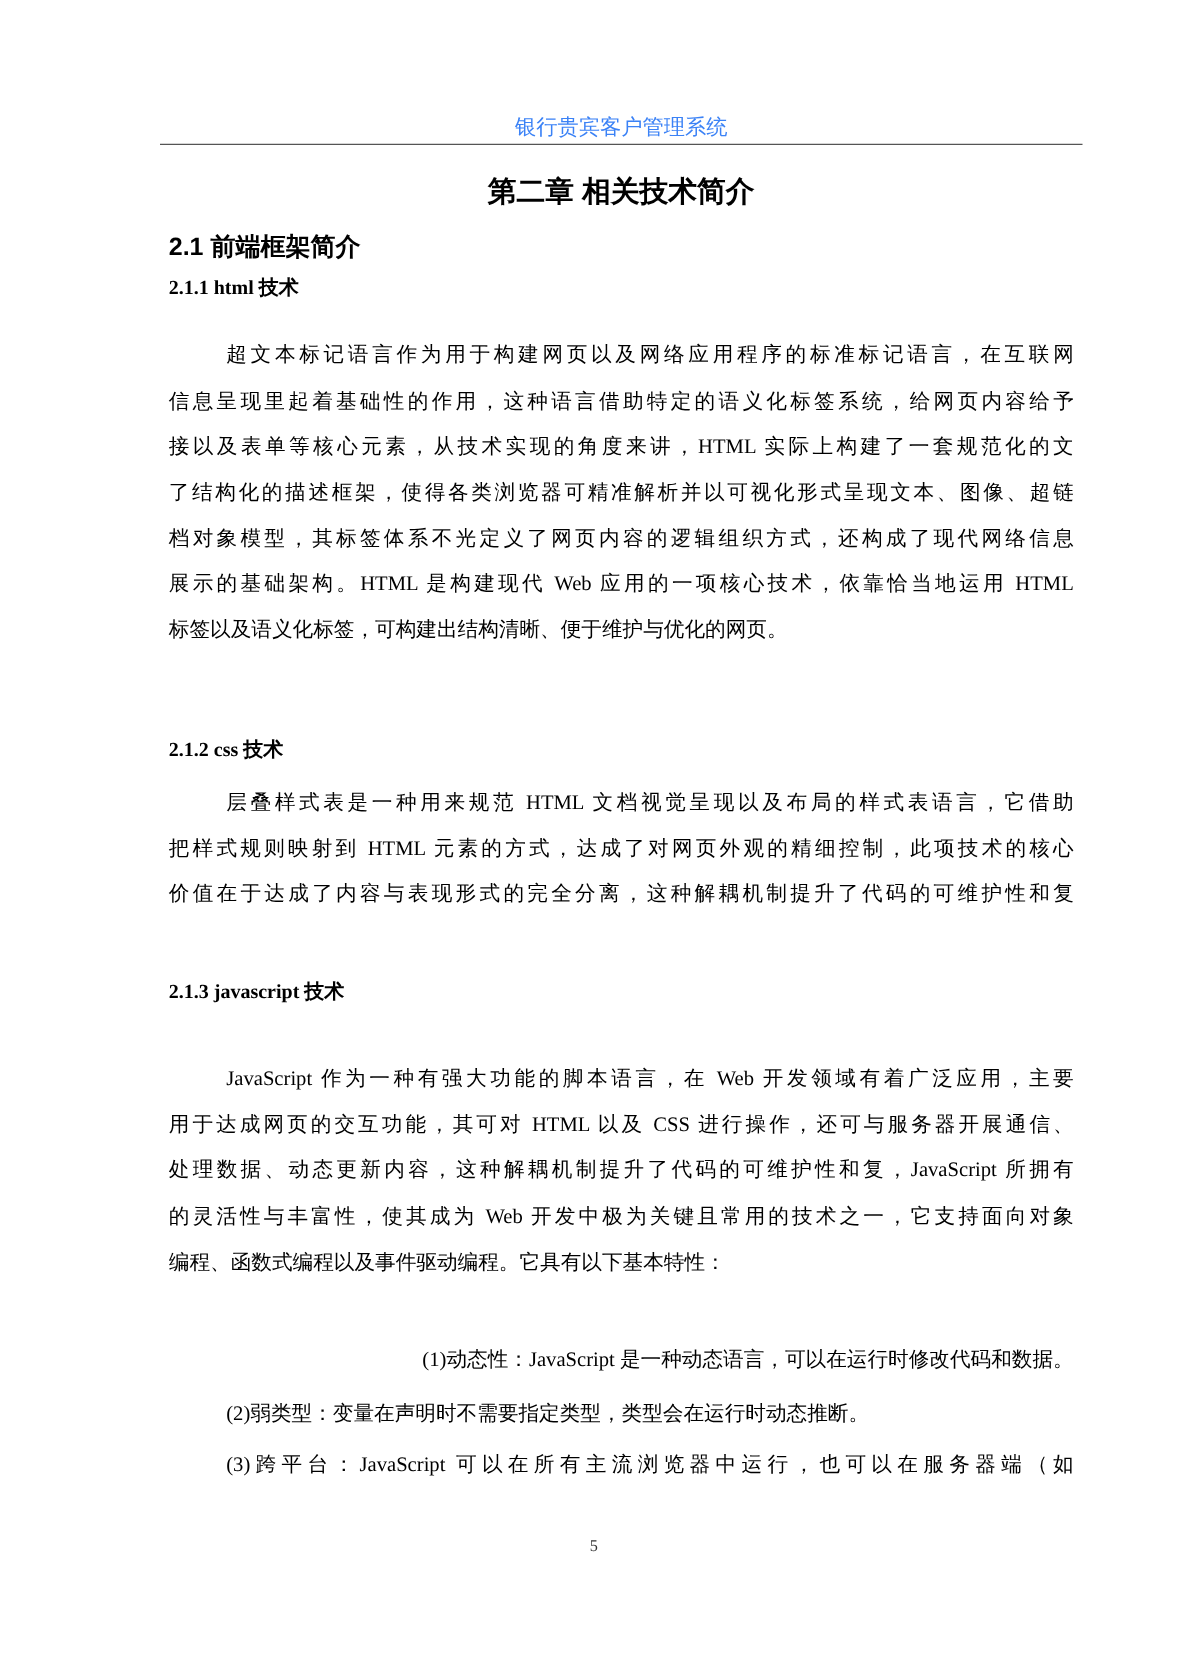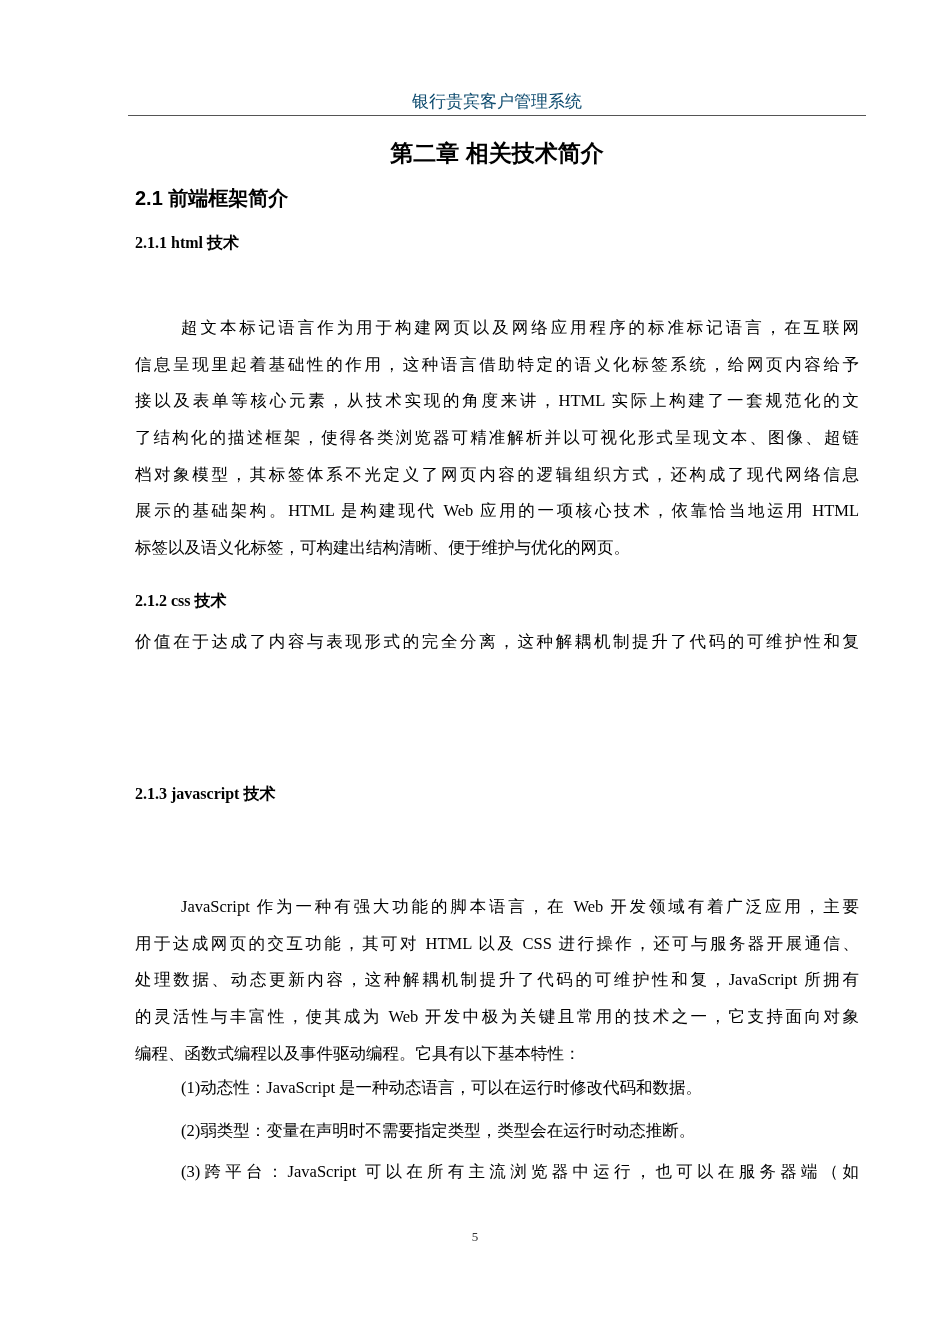--- a/index.html
+++ b/index.html
@@ -3,21 +3,21 @@
 <meta charset="utf-8">
 <style>
   html, body { margin: 0; padding: 0; background: #ffffff; }
   body {
     width: 950px; height: 1344px; position: relative; overflow: hidden;
     font-family: "Liberation Serif", "DejaVu Serif", serif; color: #000;
   }
   .page-header {
     position: absolute; left: 128px; top: 90px; width: 738px; height: 25px;
     border-bottom: 1.3px solid #555;
-    text-align: center; font-size: 17px; line-height: 24px; color: #0c4a6e;
+    text-align: center; font-size: 17px; line-height: 24px; color: #3b82f6;
   }
   .chapter-title {
     position: absolute; left: 128px; top: 136px; width: 738px;
     text-align: center; font-family: "Liberation Sans", "DejaVu Sans", sans-serif;
     font-weight: bold; font-size: 23px; line-height: 34px;
   }
   .h2 {
     position: absolute; left: 135px; top: 183px;
     font-family: "Liberation Sans", "DejaVu Sans", sans-serif;
     font-weight: bold; font-size: 20px; line-height: 30px;
@@ -26,62 +26,64 @@
     position: absolute; left: 135px;
     font-weight: bold; font-size: 16px; line-height: 24px;
   }
   .para {
     position: absolute; left: 135px; width: 724px;
     font-size: 16.5px; line-height: 36.7px;
     text-align: justify; text-align-last: left;
   }
   .para .line { display: block; height: 36.7px; white-space: nowrap; text-align-last: justify; text-align: justify; }
   .para .line.last { text-align-last: left; }
-  .indent { text-indent: 46px; margin-top: 44px; }
+  .indent { text-indent: 46px; }
   .list-item {
     position: absolute; left: 181px; width: 678px;
     font-size: 16.5px; line-height: 24px; white-space: nowrap;
   }
   .list-item.justify { text-align: justify; text-align-last: justify; font-family: Liberation Serif, serif; }
   .page-number {
     position: absolute; left: 0; width: 950px; top: 1229px;
     text-align: center; font-size: 13px; color: #333;
   }
 </style>
 </head>
 <body>
 
 <div class="page-header">银行贵宾客户管理系统</div>
 
 <div class="chapter-title">第二章 相关技术简介</div>
 
 <div class="h2">2.1 前端框架简介</div>
 
-<div class="h3" style="top:231px;">2.1.1 html 技术</div>
+<div class="h3" style="top:219px;">2.1.1 html 技术</div>
 <div class="para" style="top:266px;">
   <span class="line indent">超文本标记语言作为用于构建网页以及网络应用程序的标准标记语言，在互联网</span>
   <span class="line">信息呈现里起着基础性的作用，这种语言借助特定的语义化标签系统，给网页内容给予</span>
   <span class="line">接以及表单等核心元素，从技术实现的角度来讲，HTML 实际上构建了一套规范化的文</span>
   <span class="line">了结构化的描述框架，使得各类浏览器可精准解析并以可视化形式呈现文本、图像、超链</span>
   <span class="line">档对象模型，其标签体系不光定义了网页内容的逻辑组织方式，还构成了现代网络信息</span>
   <span class="line">展示的基础架构。HTML 是构建现代 Web 应用的一项核心技术，依靠恰当地运用 HTML</span>
   <span class="line last">标签以及语义化标签，可构建出结构清晰、便于维护与优化的网页。</span>
 </div>
 
 <div class="h3" style="top:589px;text-align:center;">2.1.2 css 技术</div>
 <div class="para" style="top:624px;">
+  <span class="line indent">层叠样式表是一种用来规范 HTML 文档视觉呈现以及布局的样式表语言，它借助</span>
+  <span class="line">把样式规则映射到 HTML 元素的方式，达成了对网页外观的精细控制，此项技术的核心</span>
   <span class="line">价值在于达成了内容与表现形式的完全分离，这种解耦机制提升了代码的可维护性和复</span>
 </div>
 
 <div class="h3" style="top:782px;">2.1.3 javascript 技术</div>
 <div class="para" style="top:845px;">
   <span class="line indent">JavaScript 作为一种有强大功能的脚本语言，在 Web 开发领域有着广泛应用，主要</span>
   <span class="line">用于达成网页的交互功能，其可对 HTML 以及 CSS 进行操作，还可与服务器开展通信、</span>
   <span class="line">处理数据、动态更新内容，这种解耦机制提升了代码的可维护性和复，JavaScript 所拥有</span>
   <span class="line">的灵活性与丰富性，使其成为 Web 开发中极为关键且常用的技术之一，它支持面向对象</span>
   <span class="line last">编程、函数式编程以及事件驱动编程。它具有以下基本特性：</span>
 </div>
 
-<div class="list-item" style="top:1076px;">(1)动态性：JavaScript 是一种动态语言，可以在运行时修改代码和数据。</div>
+<div class="list-item" style="top:1076px;text-align:right;">(1)动态性：JavaScript 是一种动态语言，可以在运行时修改代码和数据。</div>
 <div class="list-item" style="top:1119px;">(2)弱类型：变量在声明时不需要指定类型，类型会在运行时动态推断。</div>
 <div class="list-item justify" style="top:1160px;">(3)跨平台：JavaScript 可以在所有主流浏览器中运行，也可以在服务器端（如</div>
 
 <div class="page-number">5</div>
 
 </body></html>

